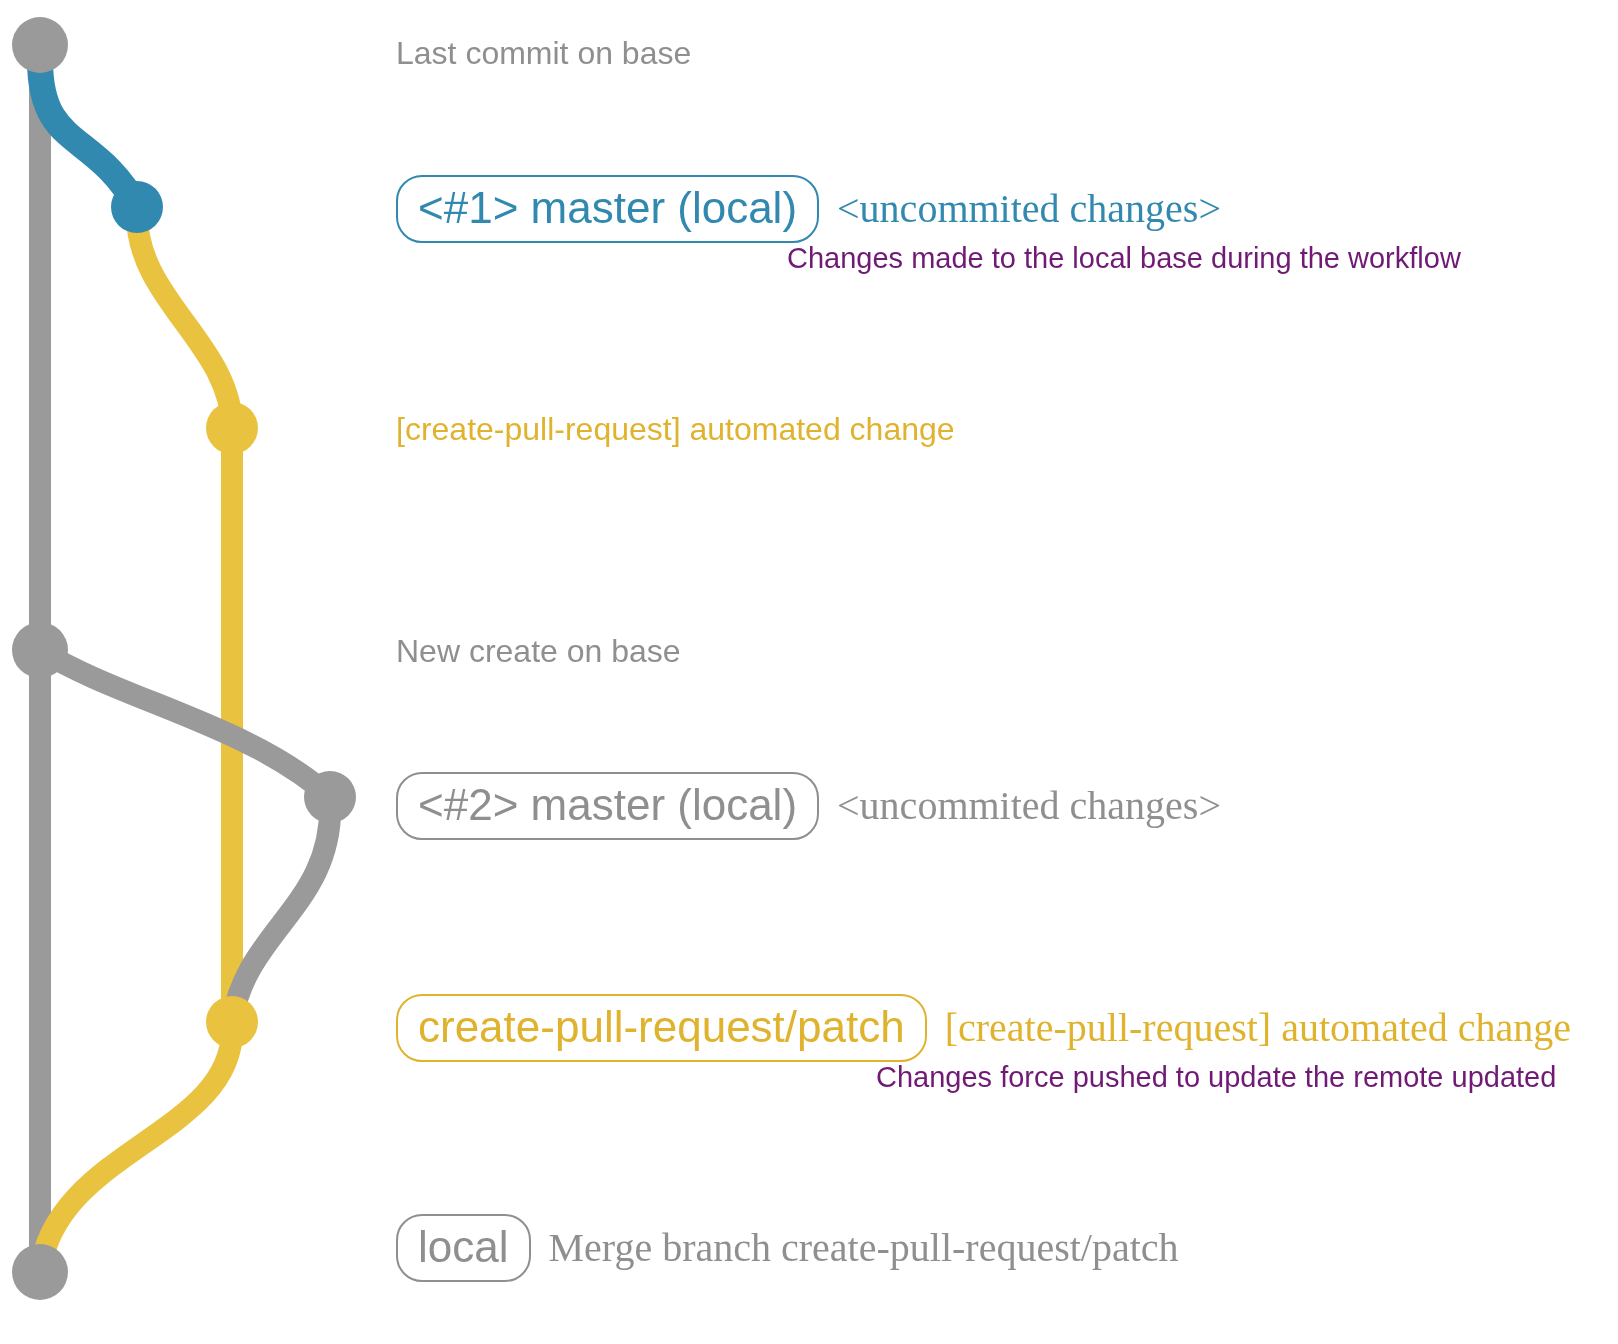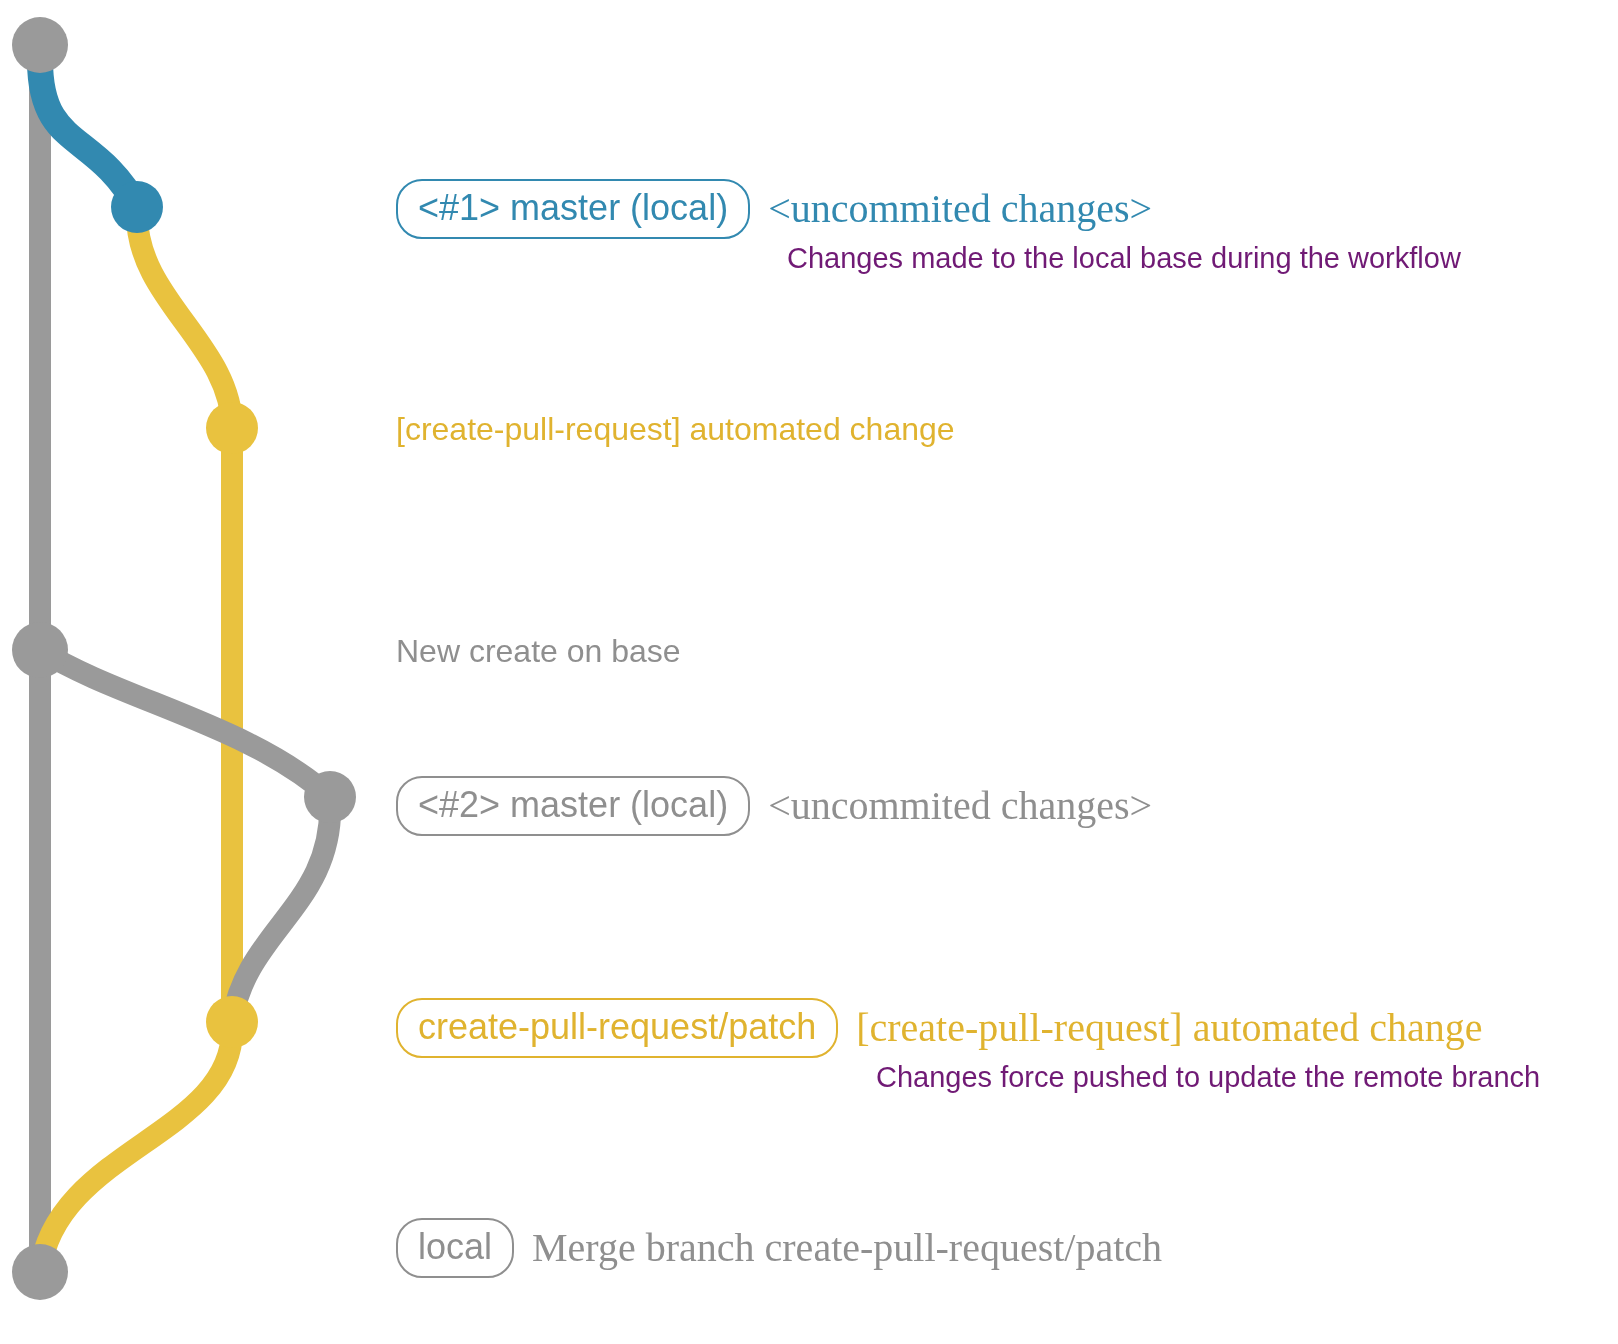--- a/index.html
+++ b/index.html
@@ -46,21 +46,21 @@
   }
 
   .chip {
     display: inline-flex;
     align-items: center;
     justify-content: center;
     border: 2px solid currentColor;
     border-radius: 26px;
     padding: 9px 20px 11px 20px;
     font-family: "Liberation Sans", sans-serif;
-    font-size: 36px;
+    font-size: 44px;
     line-height: 1;
     white-space: nowrap;
     box-sizing: border-box;
   }
 
   .chip-text {
     display: inline-block;
   }
 
   .subject {
@@ -107,20 +107,23 @@
   <circle cx="137" cy="207" r="26" fill="#3289b0"></circle>
   <circle cx="232" cy="428" r="26" fill="#e9c23f"></circle>
   <circle cx="40" cy="650" r="28" fill="#9a9a9a"></circle>
   <circle cx="330" cy="797" r="26" fill="#9a9a9a"></circle>
   <circle cx="232" cy="1022" r="26" fill="#e9c23f"></circle>
   <circle cx="40" cy="1272" r="28" fill="#9a9a9a"></circle>
 </svg>
 
 <div class="text-layer">
 
+  <div class="row" style="left:396px; top:54px; transform:translateY(-50%);">
+    <span class="plain-label c-gray">Last commit on base</span>
+  </div>
 
   <div class="row" style="left:396px; top:209px; transform:translateY(-50%);">
     <span class="chip c-blue">
       <span class="chip-text">&lt;#1&gt; master (local)</span>
     </span>
     <span class="subject c-blue">&lt;uncommited changes&gt;</span>
   </div>
   <div class="desc" style="left:787px; top:243px;">Changes made to the local base during the workflow</div>
 
   <div class="row" style="left:396px; top:430px; transform:translateY(-50%);">
@@ -137,21 +140,21 @@
     </span>
     <span class="subject c-gray">&lt;uncommited changes&gt;</span>
   </div>
 
   <div class="row" style="left:396px; top:1028px; transform:translateY(-50%);">
     <span class="chip c-gold">
       <span class="chip-text">create-pull-request/patch</span>
     </span>
     <span class="subject c-gold">[create-pull-request] automated change</span>
   </div>
-  <div class="desc" style="left:876px; top:1062px;">Changes force pushed to update the remote branch</div>
+  <div class="desc" style="left:876px; top:1062px;">Changes force pushed to update the remote updated</div>
 
   <div class="row" style="left:396px; top:1248px; transform:translateY(-50%);">
     <span class="chip c-gray">
       <span class="chip-text">local</span>
     </span>
     <span class="subject c-gray">Merge branch create-pull-request/patch</span>
   </div>
 
 </div>
 

